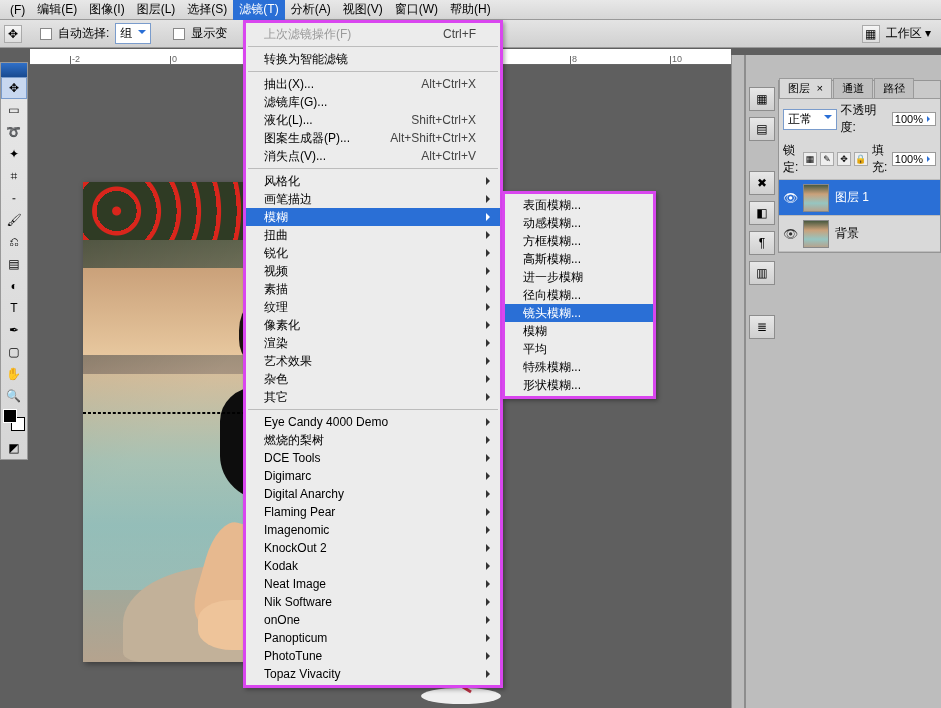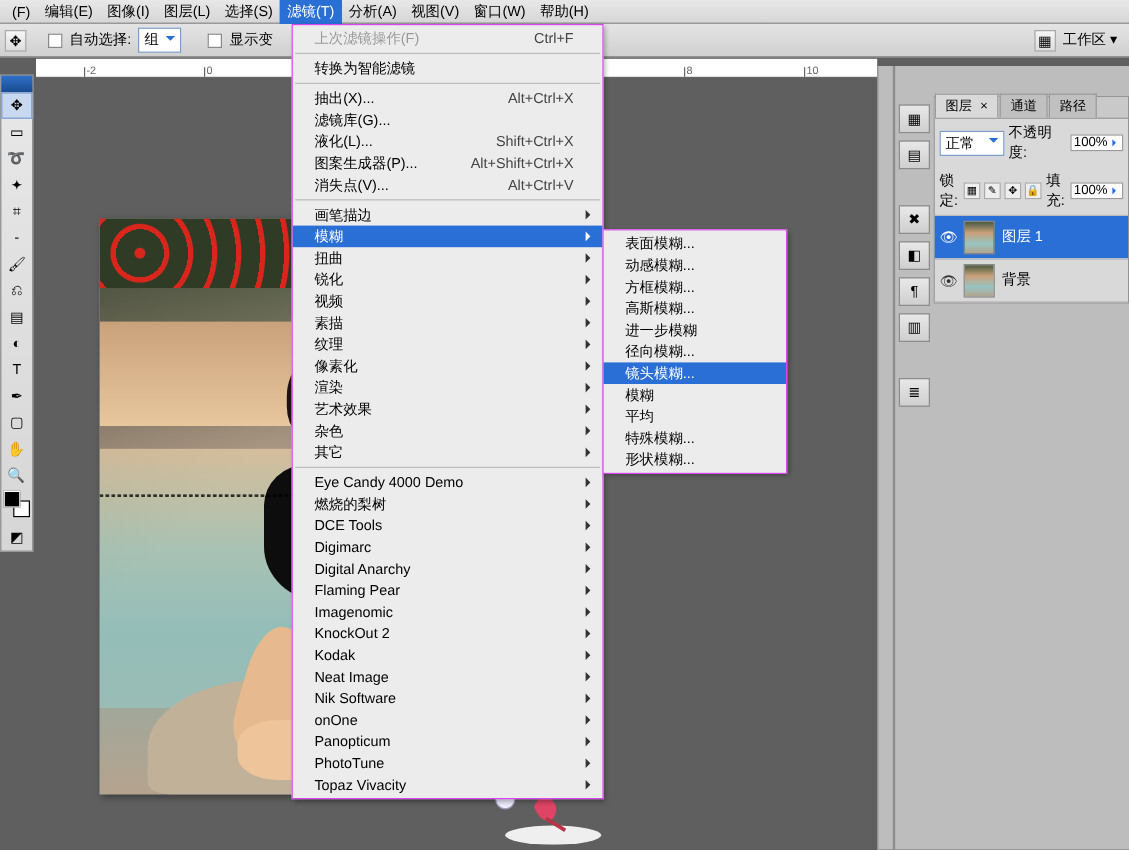--- a/index.html
+++ b/index.html
@@ -50,21 +50,21 @@
 .fig-arm { position: absolute; top: 66%; left: 6%; width: 28%; height: 30%; background: #e7b98f; border-radius: 40% 40% 30% 30%; transform: rotate(16deg); }
 .fig-leg { position: absolute; top: 52%; left: 30%; width: 30%; height: 46%; background: #eec79e; border-radius: 40% 40% 30% 30%; }
 .fig-foot { position: absolute; bottom: -2%; left: 4%; width: 46%; height: 14%; background: #eec49a; border-radius: 40%; }
 .rock { position: absolute; left: 12%; bottom: 0; width: 62%; height: 20%; background: #c2b199; border-radius: 48% 50% 16% 10% / 60% 60% 10% 10%; }
 .marquee { position: absolute; border: 1px dashed #000; background: rgba(255,255,255,0); }
 .marquee.horiz { left: 0; right: 0; top: 48%; height: 0; border-left: none; border-right: none; }
 
 .doodle { position: absolute; right: 230px; bottom: 4px; width: 100px; height: 60px; }
 
 
-.ddmenu { position: absolute; background: #ececec; border: 1px solid #d946ef; box-shadow: 2px 2px 4px rgba(0,0,0,.3); z-index: 50; padding: 2px 0; text-align: right; }
+.ddmenu { position: absolute; background: #ececec; border: 3px solid #d946ef; box-shadow: 2px 2px 4px rgba(0,0,0,.3); z-index: 50; padding: 2px 0; text-align: right; }
 .ddmenu .row { display: flex; align-items: center; height: 18px; padding: 0 24px 0 18px; white-space: nowrap; position: relative; }
 .ddmenu .row.sep { height: 0; border-top: 1px solid #bcbcbc; margin: 3px 2px; padding: 0; }
 .ddmenu .row .sc { margin-left: auto; padding-left: 28px; color: #444; }
 .ddmenu .row.sub::after { content: ""; position: absolute; right: 6px; top: 50%; transform: translateY(-50%); border: 4px solid transparent; border-left-color: #333; }
 .ddmenu .row.hi { background: #2a6fd6; color: #fff; }
 .ddmenu .row.hi.sub::after { border-left-color: #fff; }
 .ddmenu .row.disabled { color: #9a9a9a; }
 .dd1 { top: 20px; left: 243px; width: 260px; }
 .dd2 { top: 191px; left: 502px; width: 154px; }
 
@@ -221,20 +221,23 @@
       <span>图案生成器(P)...</span>
       <span class="sc">Alt+Shift+Ctrl+X</span>
     </div>
   <div class="row">
       <span>消失点(V)...</span>
       <span class="sc">Alt+Ctrl+V</span>
     </div>
   <div class="row sep"></div>
   <div id="g2">
       <div class="row sub">
+        <span>风格化</span>
+      </div>
+      <div class="row sub">
         <span>画笔描边</span>
       </div>
       <div class="row sub hi">
         <span>模糊</span>
       </div>
       <div class="row sub">
         <span>扭曲</span>
       </div>
       <div class="row sub">
         <span>锐化</span>

